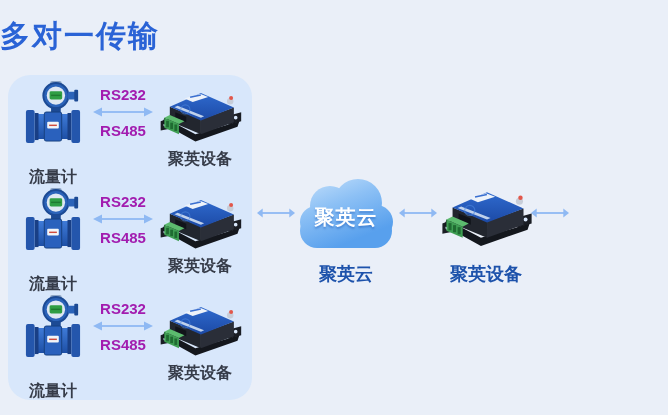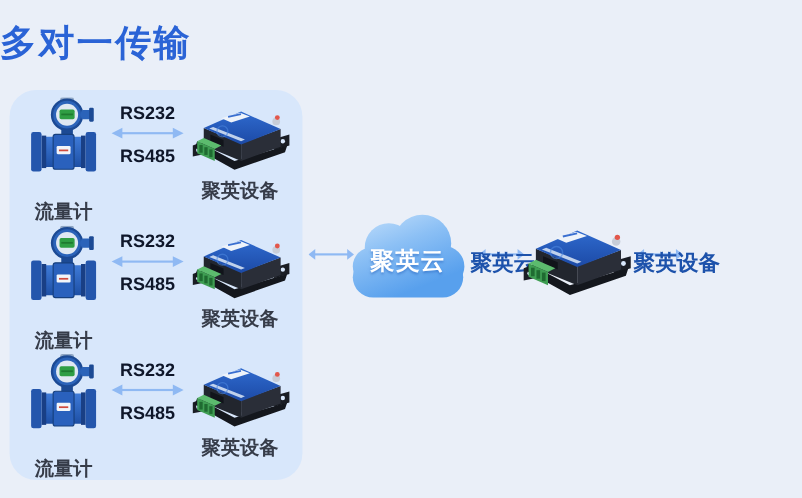--- a/index.html
+++ b/index.html
@@ -14,29 +14,29 @@
            display:flex; flex-direction:column; justify-content:space-evenly; padding:6px 0; }
 
   .row { display:flex; justify-content:space-between; align-items:flex-start; padding:0 8px; }
   .unit { display:flex; flex-direction:column; align-items:center; }
   .sensor-unit { width:74px;gap:20px; }
   .gw-unit { width:88px; }
   .unit svg { display:block; }
   .row-label { font-size:16px; font-weight:700; color:#363c49; margin-top:2px; white-space:nowrap; }
 
   .link { display:flex; flex-direction:column; align-items:center; width:66px; margin-top:5px; }
-  .rs { font-size:15px; font-weight:600; color:#0f172a; line-height:1.2; }
+  .rs { font-size:15px; font-weight:600; color:#a21caf; line-height:1.2; }
   .link svg { margin:0; }
 
   .conn { position:absolute; top:205px; width:38px; height:12px; }
   #conn-panel-cloud { left:257px; }
   #conn-cloud-gateway { left:399px; }
   #conn-gateway-host { left:531px; }
 
-  .col { position:absolute; display:flex; flex-direction:row; align-items:center; }
+  .col { position:absolute; display:flex; flex-direction:column; align-items:center; }
   .icon-box { display:flex; align-items:flex-end; height:76px; position:relative; }
   .cloud-col { left:288px; top:176px; width:116px; }
   .gw-col { left:432px; top:176px; width:108px; }
   .host-col { left:570px; top:178px; width:96px; }
   .caption { font-size:18px; font-weight:700; color:#1d52ab; margin-top:10px; white-space:nowrap; }
 
   .cloud-badge { position:absolute; left:0; right:0; top:28px; text-align:center;
                  font-size:20px; font-weight:800; color:#ffffff; letter-spacing:1px;
                  text-shadow:0 2px 2px rgba(40,100,190,0.55); }
   .defs-holder { position:absolute; width:0; height:0; overflow:hidden; }

